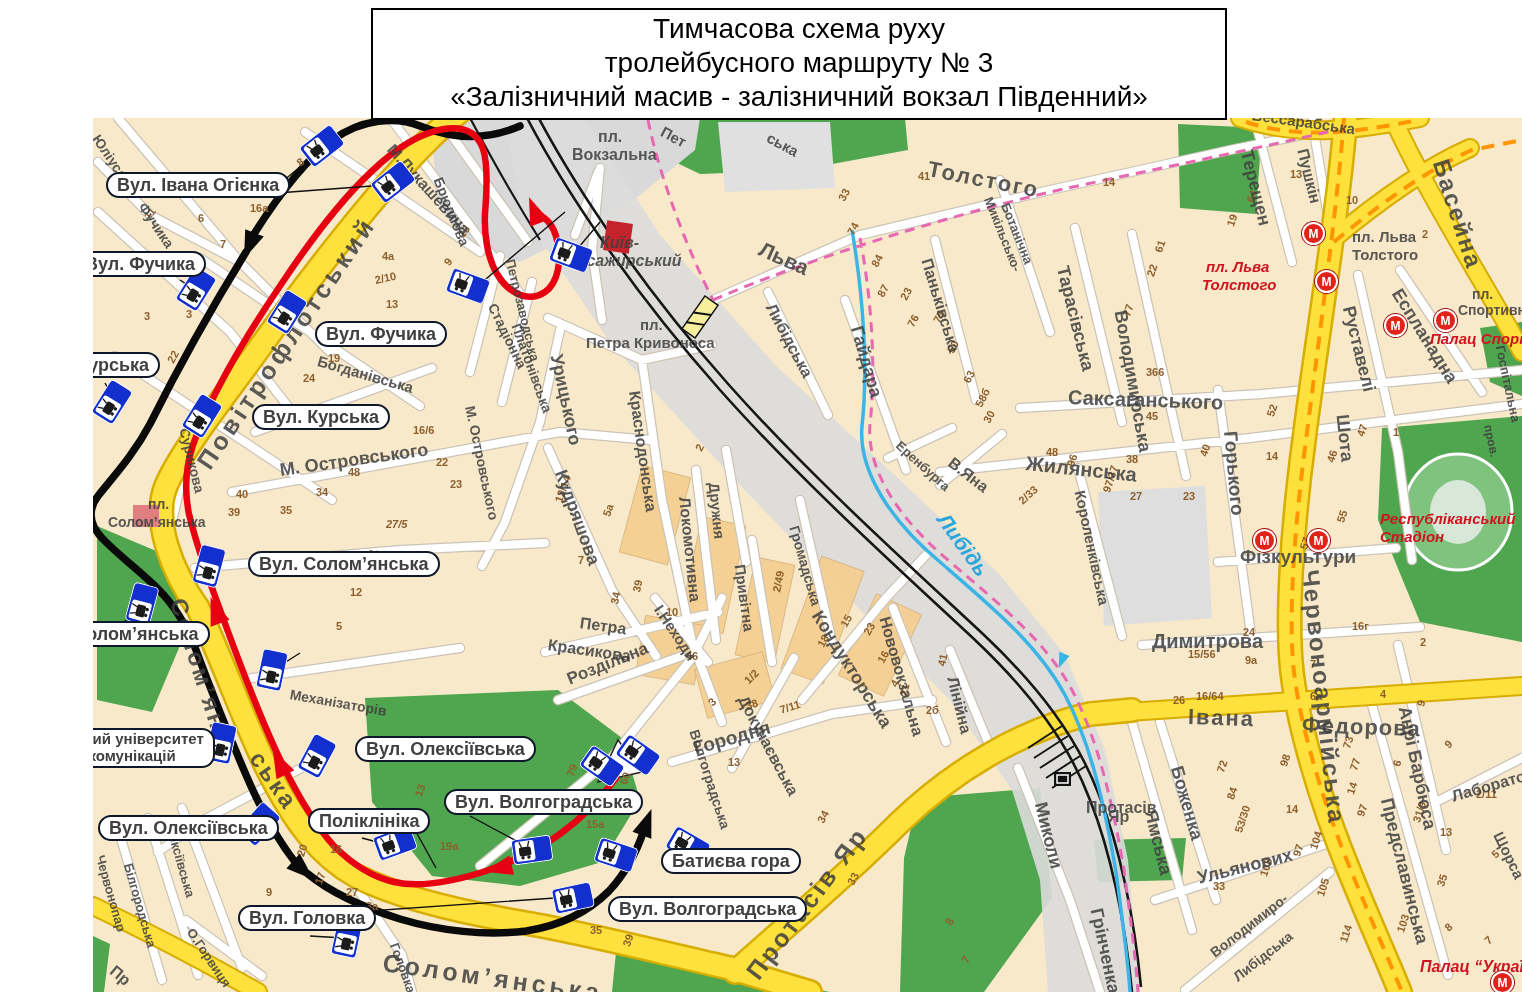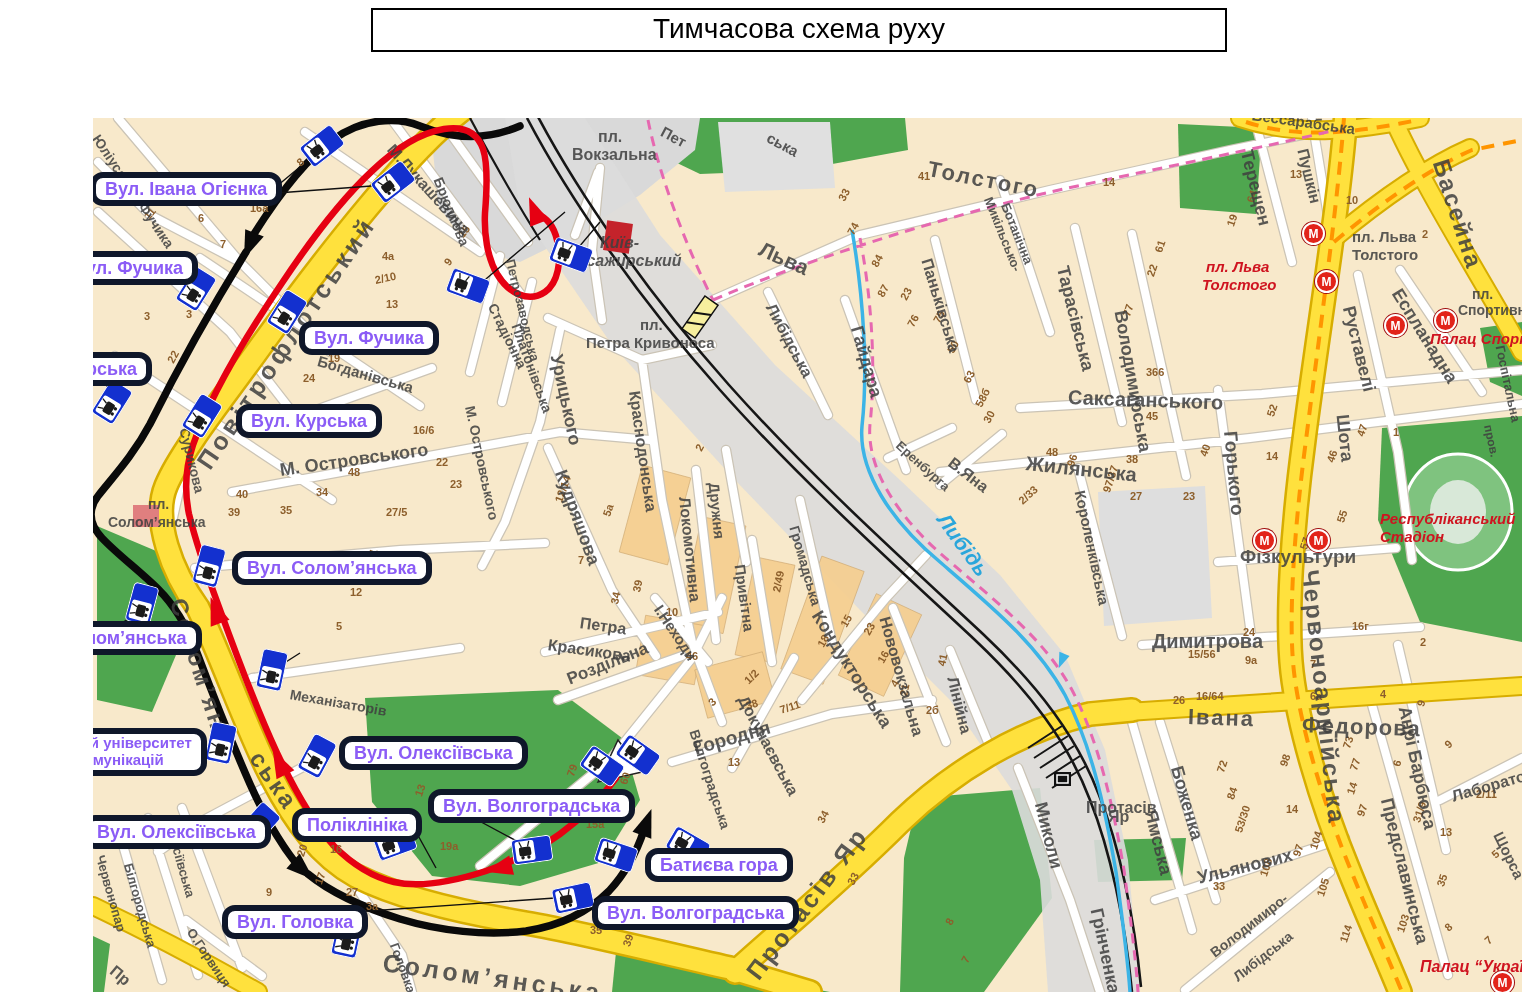--- a/index.html
+++ b/index.html
@@ -6,35 +6,37 @@
   .stage{position:relative;width:1522px;height:992px;background:#fff;overflow:hidden;
          font-family:"Liberation Sans",sans-serif;}
   #title-box{position:absolute;left:371px;top:8px;width:852px;background:#fff;border:2px solid #000;
              text-align:center;font-size:28px;line-height:1.22;color:#000;padding:2px 0 4px 0;z-index:50;}
   #map-area{position:absolute;left:93px;top:118px;width:1429px;height:874px;background:#f8e9cb;overflow:hidden;}
   #basemap{position:absolute;left:0;top:0;z-index:1;}
   .slabel{position:absolute;white-space:pre;font-weight:700;color:#3f3f3f;opacity:.85;
           transform-origin:0 50%;z-index:12;}
   .hnum{position:absolute;white-space:nowrap;font-size:11px;font-weight:700;color:#8d5f2c;
         transform-origin:0 50%;z-index:10;}
-  .spill{position:absolute;background:#fff;border:6px solid #0f172a;border-radius:13px;padding:1px 9px;
-         font-weight:700;font-size:18px;line-height:1.12;color:#8b5cf6;text-align:center;
-         white-space:pre-line;z-index:30;}
+  .spill{position:absolute;background:#fff;border:2px solid #0f172a;border-radius:13px;padding:1px 9px;
+         font-weight:700;font-size:18px;line-height:1.12;color:#404040;text-align:center;
+         white-space:pre-line;z-index:30;margin-left:16px;}
   .sicon{position:absolute;width:40px;height:26px;z-index:20;transform-origin:50% 50%;}
   .metro{position:absolute;width:19px;height:19px;border-radius:50%;background:#e2231a;border:2px solid #fff;
          box-shadow:0 0 0 1px #a01010;color:#fff;font-weight:700;font-size:12px;display:flex;
          align-items:center;justify-content:center;z-index:22;}
 </style>
 </head>
 <body>
 
 <div class="stage">
 
   <div id="title-box">
       <div>Тимчасова схема руху</div>
+      <div>тролейбусного маршруту  № 3</div>
+      <div>«Залізничний масив - залізничний вокзал Південний»</div>
     </div>
 
   <div id="map-area">
 
     <svg id="basemap" width="1429" height="874" viewBox="93 118 1429 874" xmlns="http://www.w3.org/2000/svg">
       <defs>
         <path id="arw" d="M16,0 L-12,10 L-12,-10 Z"></path>
       </defs>
 
       <g fill="#4fa64f" stroke="none">
@@ -260,21 +262,21 @@
       <div class="hnum" style="left: 353px; top: 140px; transform: rotate(-52deg);">9</div>
       <div class="hnum" style="left: 93px; top: 190px; transform: rotate(0deg);">3</div>
       <div class="hnum" style="left: 77px; top: 238px; transform: rotate(-62deg);">22</div>
       <div class="hnum" style="left: 210px; top: 254px; transform: rotate(0deg);">24</div>
       <div class="hnum" style="left: 235px; top: 234px; transform: rotate(0deg);">19</div>
       <div class="hnum" style="left: 320px; top: 306px; transform: rotate(0deg);">16/6</div>
       <div class="hnum" style="left: 143px; top: 370px; transform: rotate(0deg);">40</div>
       <div class="hnum" style="left: 223px; top: 368px; transform: rotate(0deg);">34</div>
       <div class="hnum" style="left: 255px; top: 348px; transform: rotate(0deg);">48</div>
       <div class="hnum" style="left: 343px; top: 338px; transform: rotate(0deg);">22</div>
-      <div class="hnum" style="left: 293px; top: 388px; transform: rotate(0deg);">27/5</div>
+      <div class="hnum" style="left: 293px; top: 400px; transform: rotate(0deg); font-style: italic;">27/5</div>
       <div class="hnum" style="left: 187px; top: 386px; transform: rotate(0deg);">35</div>
       <div class="hnum" style="left: 135px; top: 388px; transform: rotate(0deg);">39</div>
       <div class="hnum" style="left: 197px; top: 442px; transform: rotate(0deg);">37а</div>
       <div class="hnum" style="left: 357px; top: 360px; transform: rotate(0deg);">23</div>
       <div class="hnum" style="left: 257px; top: 468px; transform: rotate(0deg);">12</div>
       <div class="hnum" style="left: 277px; top: 436px; transform: rotate(-70deg);">11</div>
       <div class="hnum" style="left: 465px; top: 378px; transform: rotate(-70deg);">12/14</div>
       <div class="hnum" style="left: 513px; top: 392px; transform: rotate(-70deg);">5а</div>
       <div class="hnum" style="left: 485px; top: 436px; transform: rotate(0deg);">7</div>
       <div class="hnum" style="left: 605px; top: 326px; transform: rotate(-62deg);">2</div>

